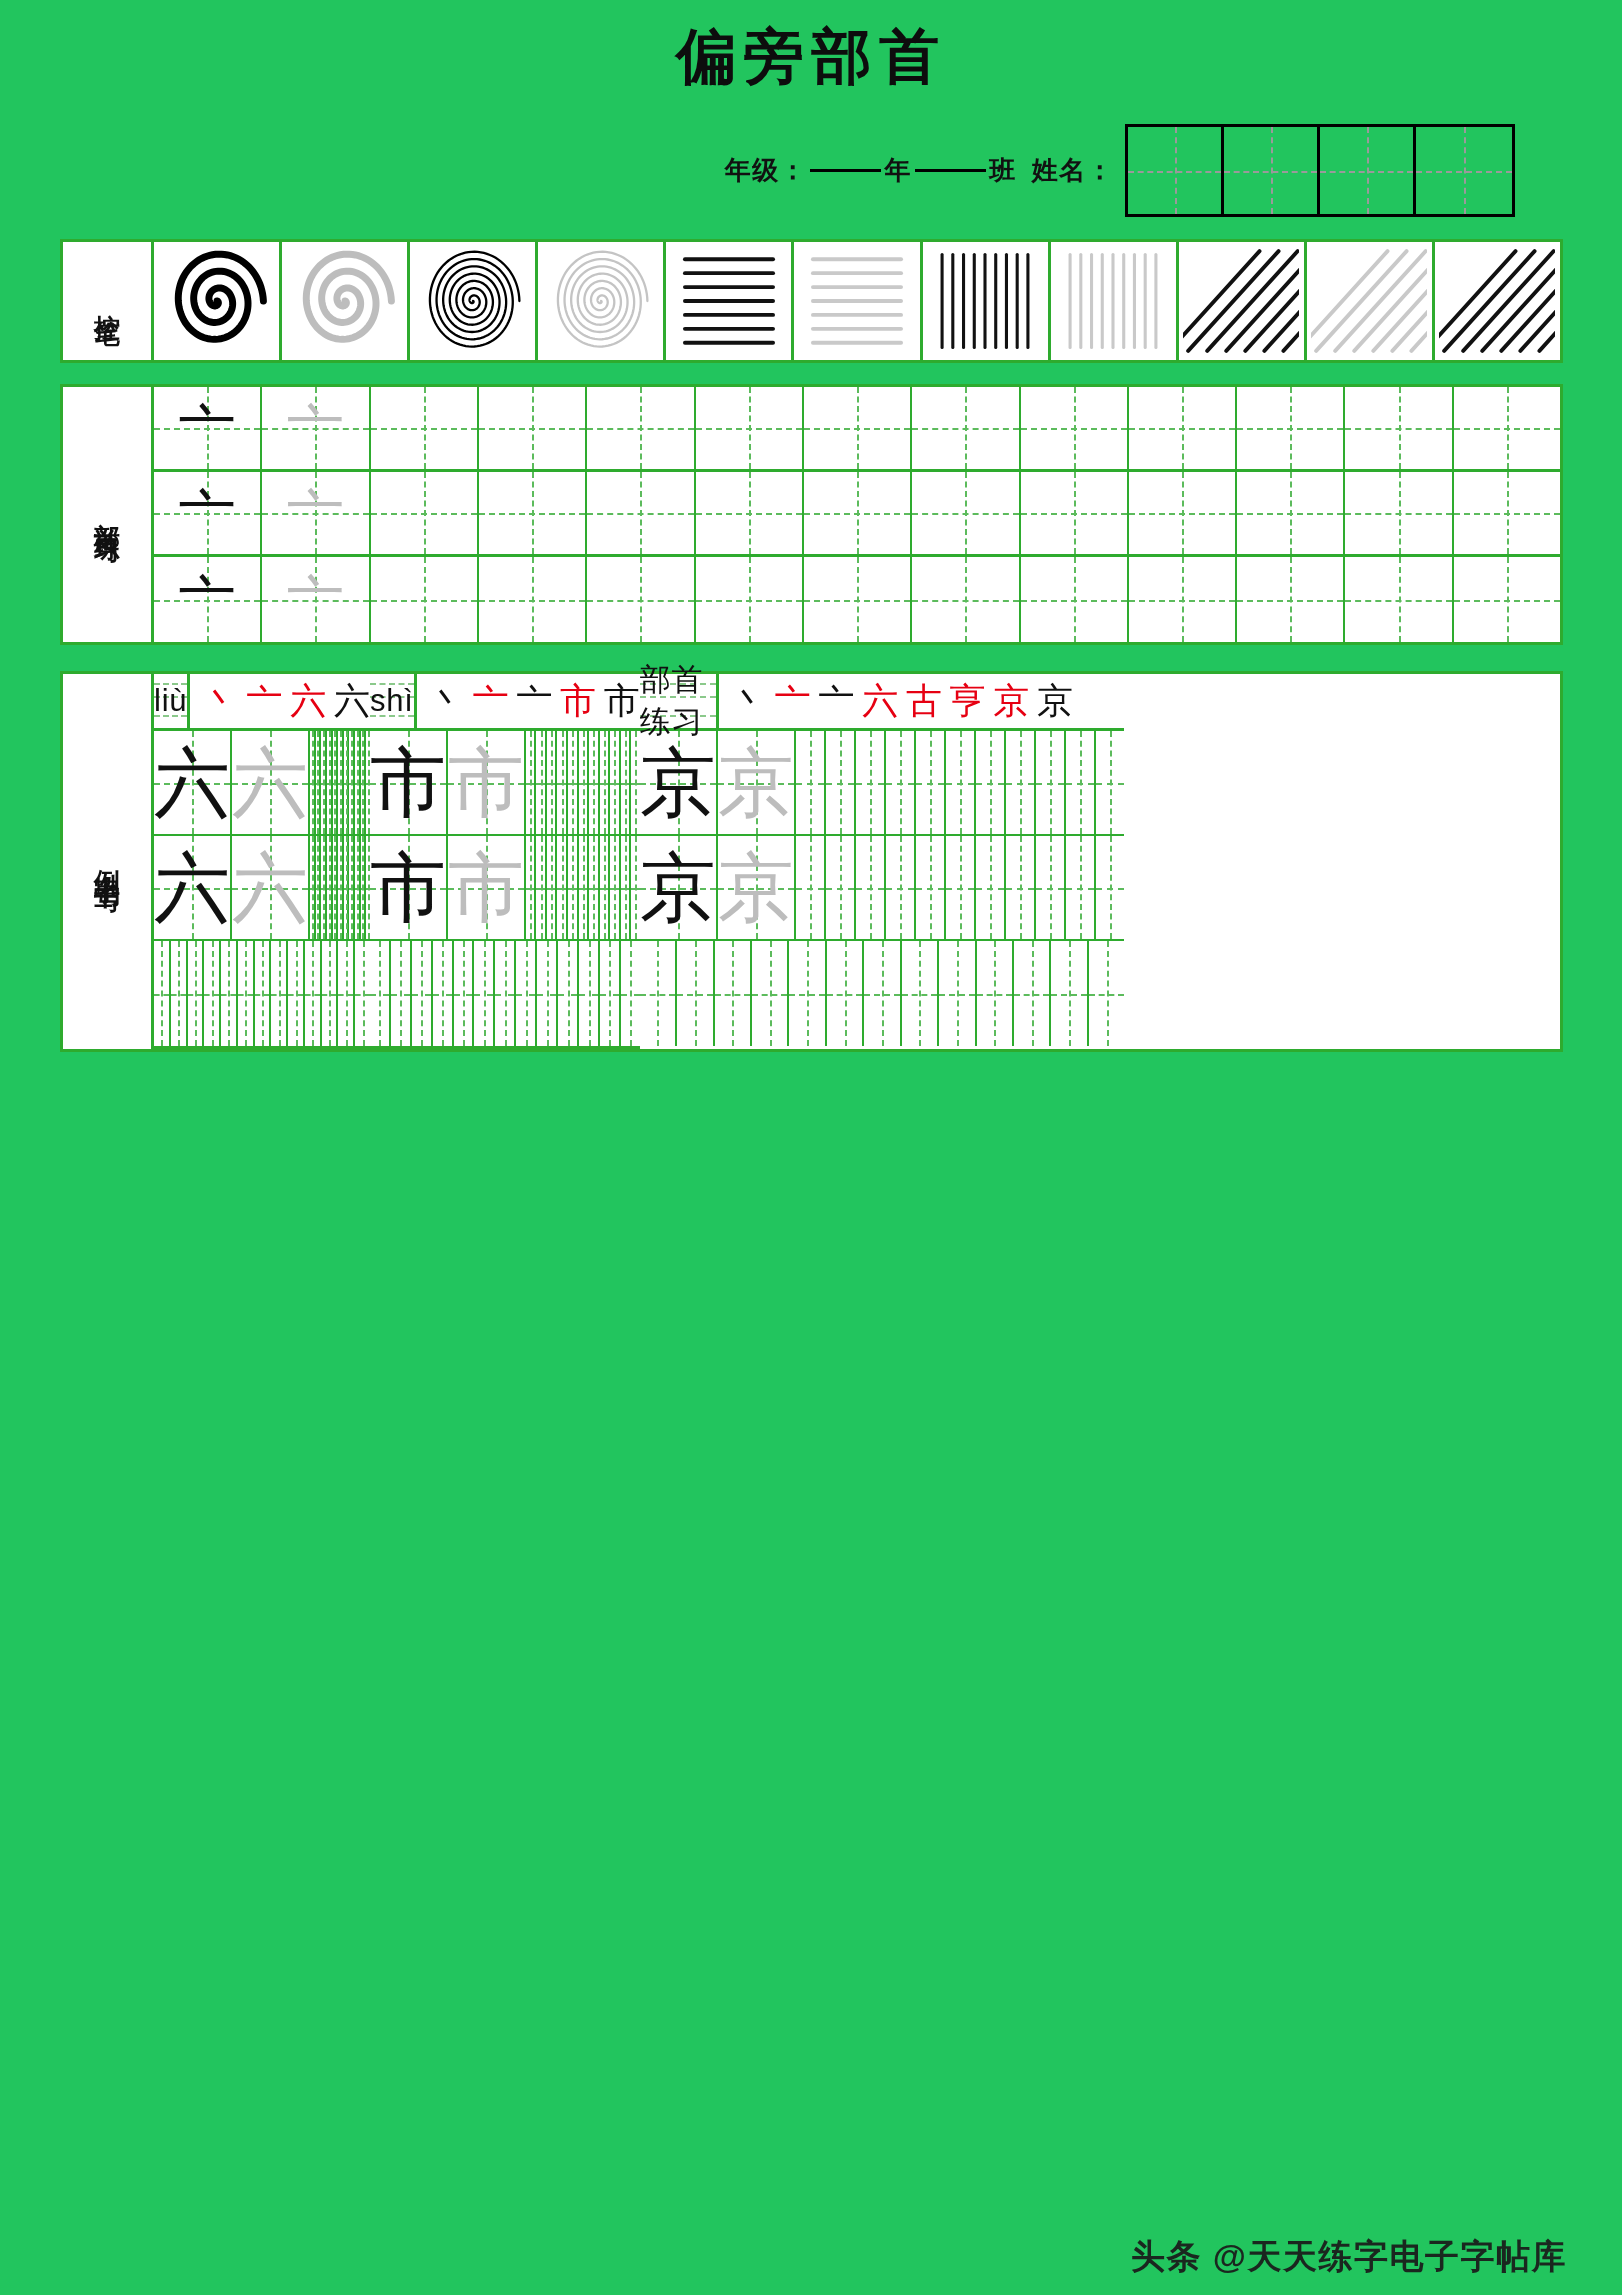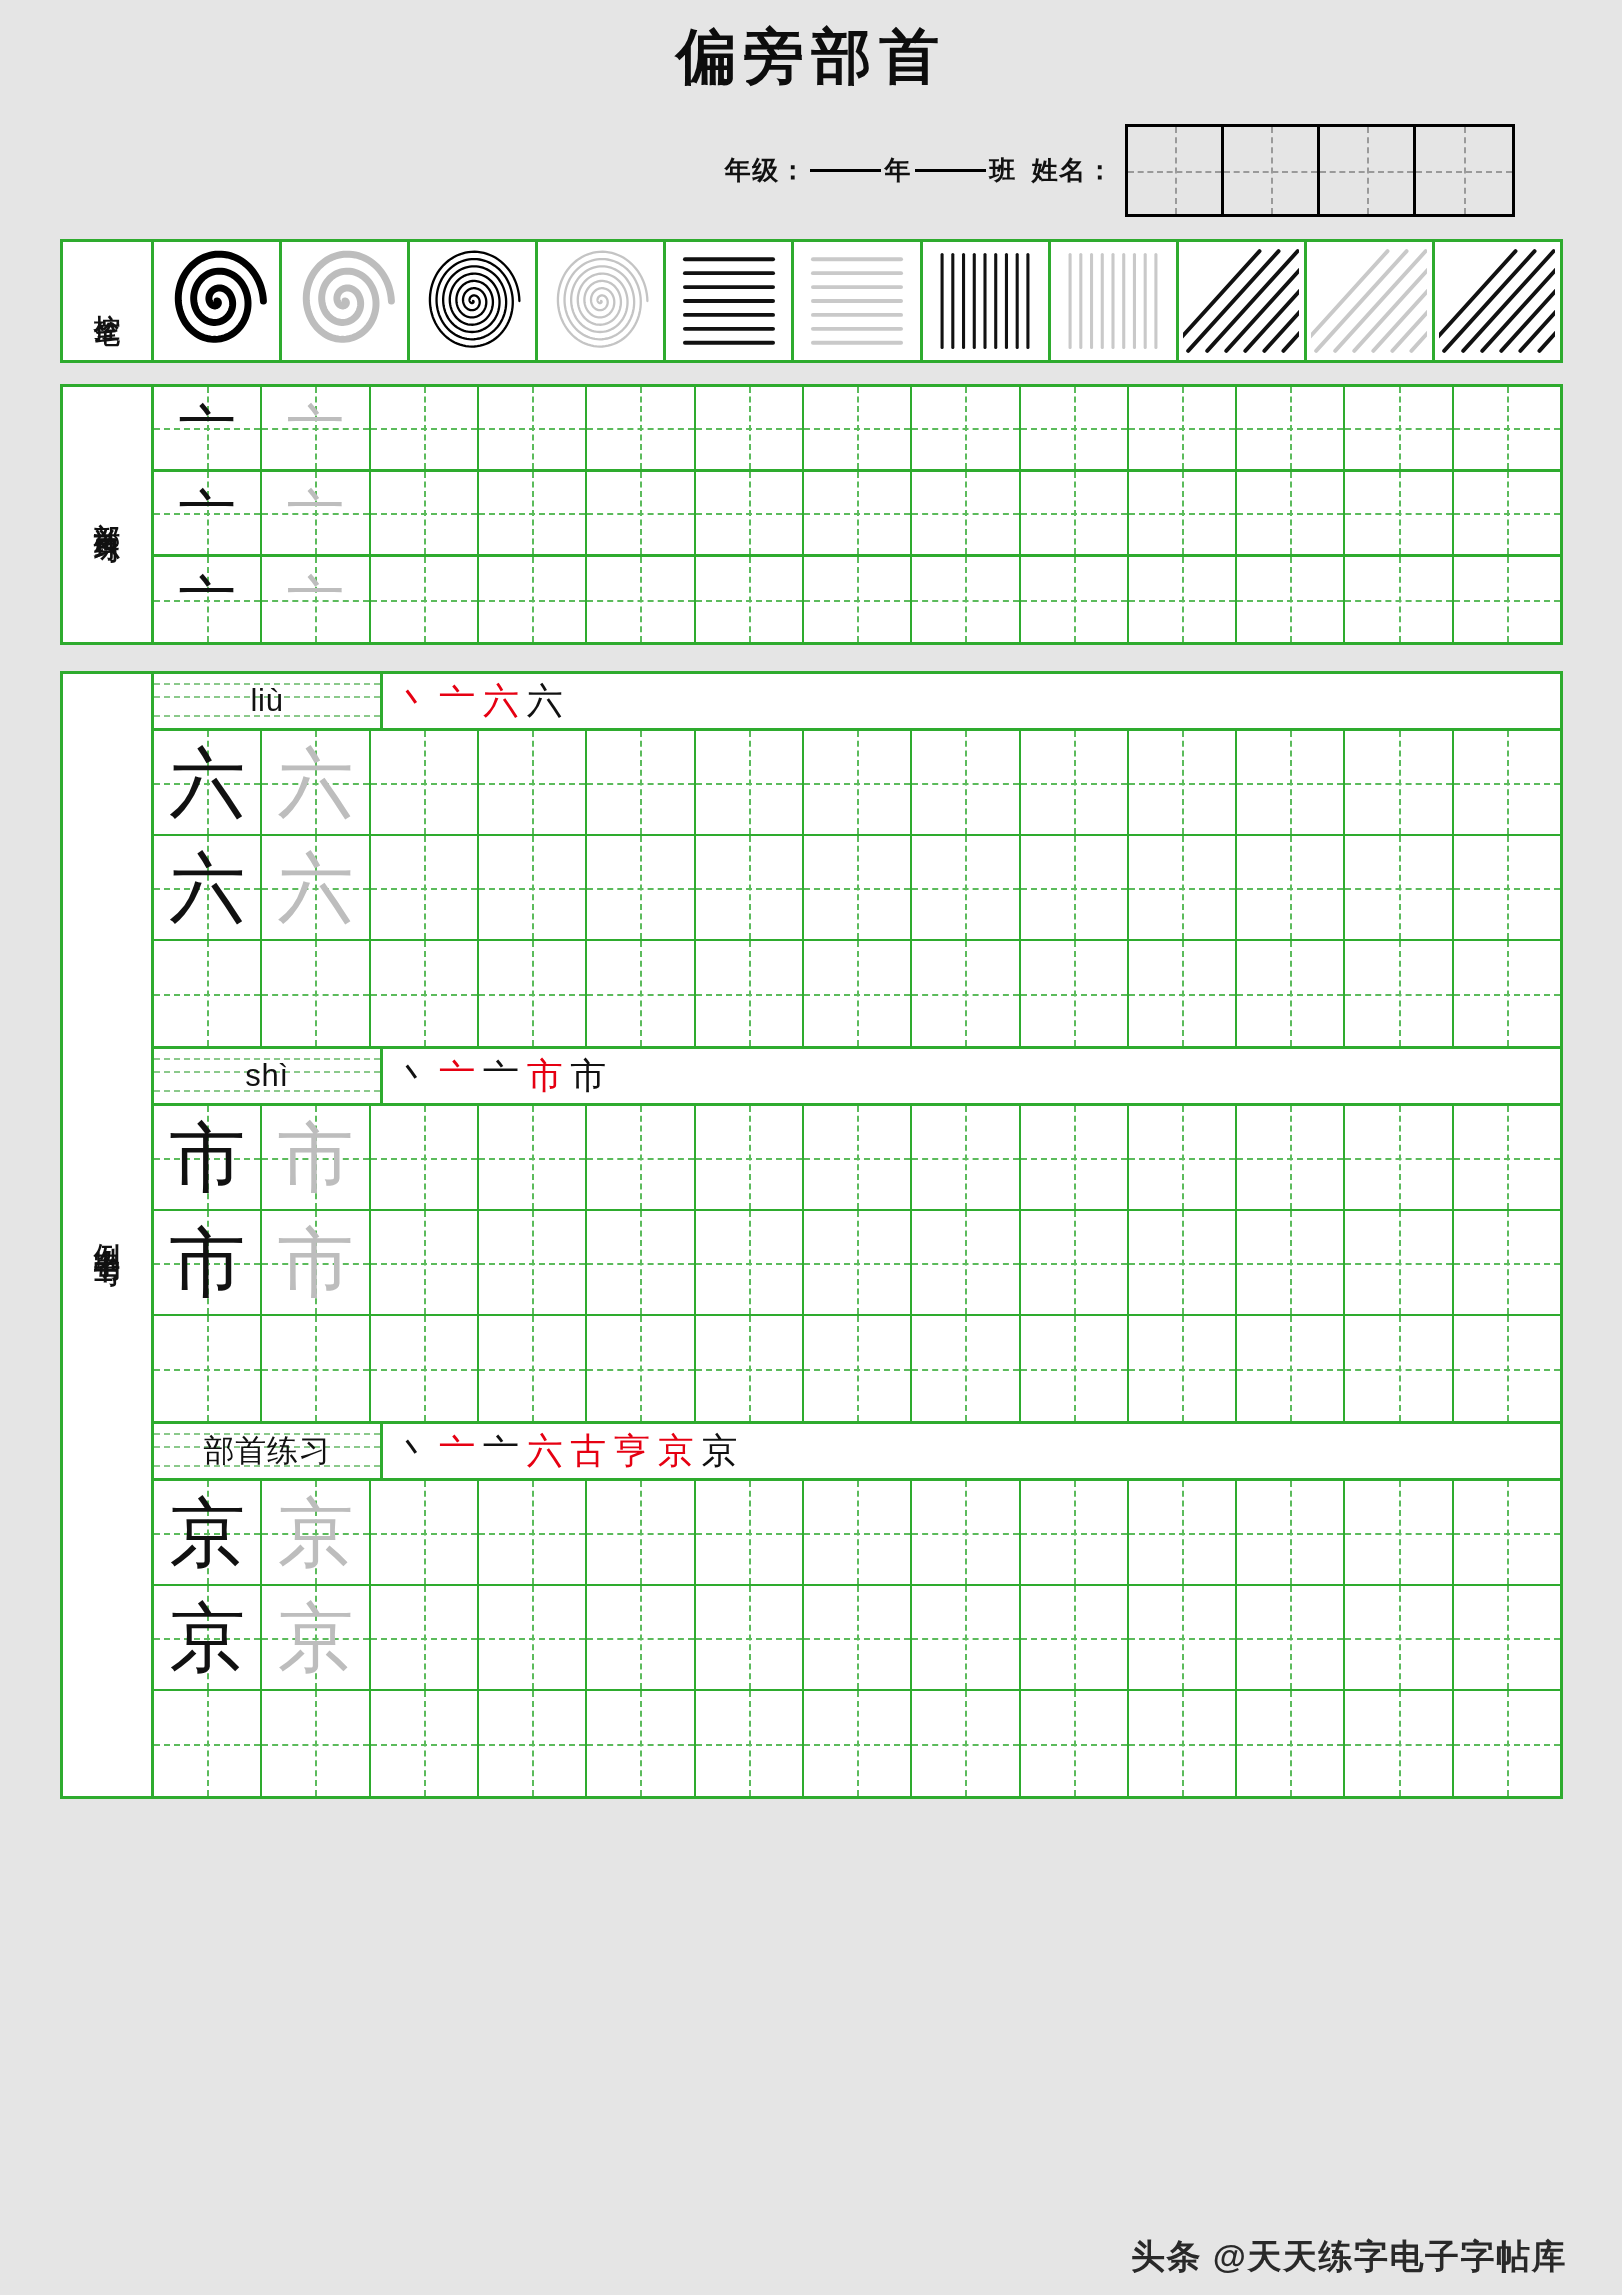--- a/index.html
+++ b/index.html
@@ -1,21 +1,21 @@
 <!DOCTYPE html>
 <html style="font-size:12.4px"><head>
 <meta charset="utf-8">
 <style>
   * { box-sizing: border-box; margin: 0; padding: 0; }
   html, body {
     width: 1623px; height: 2295px;
     background: #ffffff;
     font-family: "Liberation Serif", serif;
   }
-  .page { position: relative; width: 1623px; height: 2295px; background:#e5e5e5; }
+  .page { position: relative; width: 1623px; height: 2295px; background:#22c55e; }
 
   
   .title {
     text-align: center;
     font-size: 60px;
     font-weight: 700;
     letter-spacing: 7.7px;
     color: #0d0d0d;
     padding-top: 17px;
     font-family: "Liberation Serif", serif;
@@ -83,21 +83,21 @@
     font-family:"Liberation Serif", serif; color:#111;
   }
   .glyph.trace { color:#bdbdbd; }
 
   
   .examples { display:flex; margin-top: 26px; }
   .examples .label {
     width:91px; flex:0 0 91px; border-right:3.1px solid #2eab2e;
     display:flex; align-items:center; justify-content:center;
   }
-  .examples .blocks { flex:1 1 auto; display:flex; flex-direction:column; }
+  .examples .blocks { flex:1 1 auto; display:flex; flex-direction:row; }
   .charblock { border-bottom:3.1px solid #2eab2e; }
   .charblock:last-child { border-bottom:none; }
 
   .pyrow { display:flex; height:57px; border-bottom:3.1px solid #2eab2e; }
   .pycell {
     flex:0 0 16.30%; position:relative;
     border-right:3.1px solid #2eab2e;
     display:flex; align-items:center; justify-content:center;
   }
   .pyline { position:absolute; left:0; right:0; border-top:2.3px dashed #8bc98b; }

